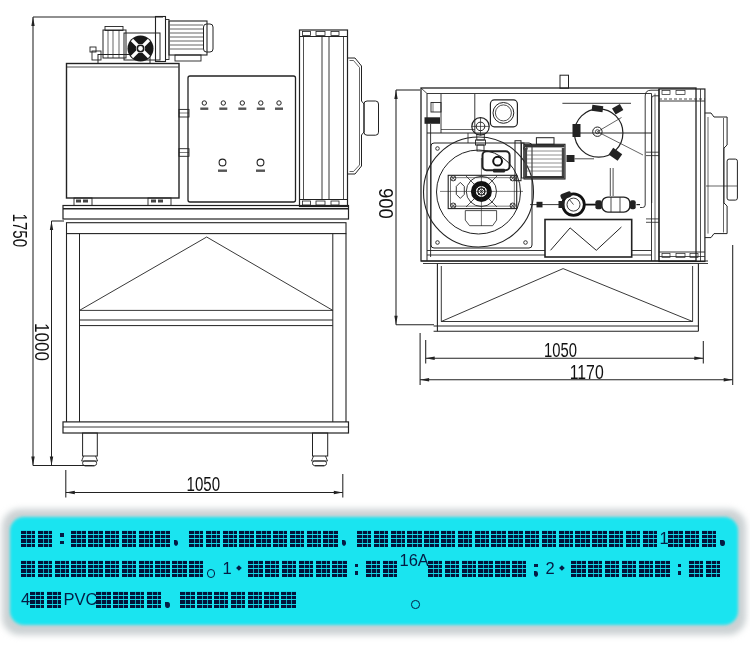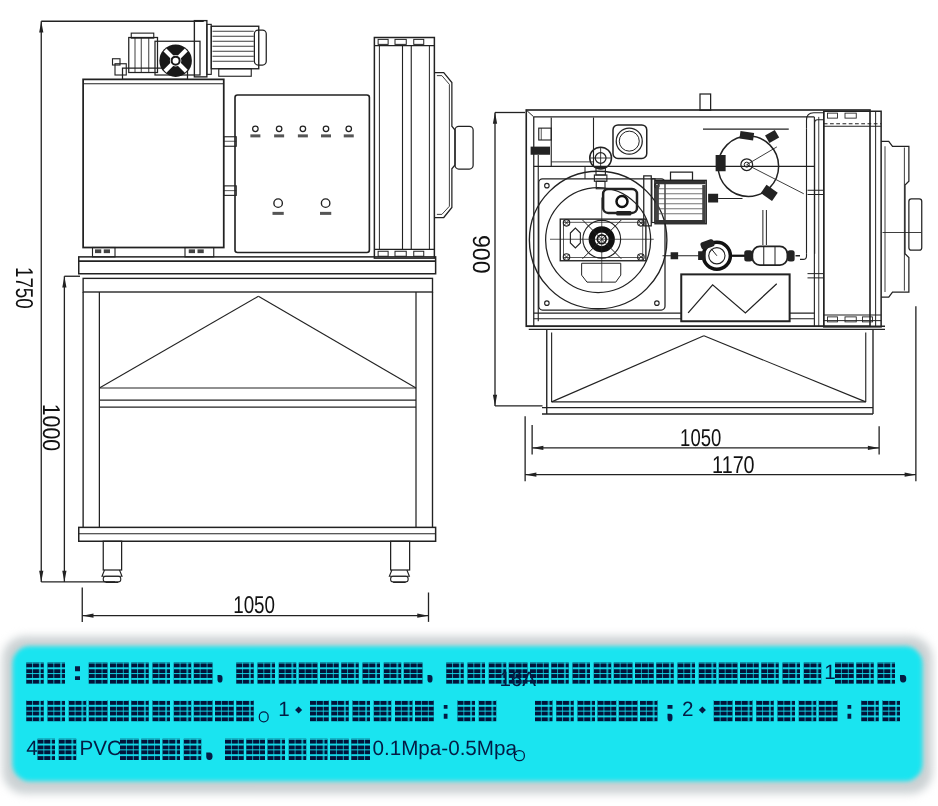--- a/index.html
+++ b/index.html
@@ -348,21 +348,21 @@
     <div class="cj" style="left:248.3px;top:560.0px"></div>
     <div class="cj" style="left:265.1px;top:560.0px"></div>
     <div class="cj" style="left:281.9px;top:560.0px"></div>
     <div class="cj" style="left:298.7px;top:560.0px"></div>
     <div class="cj" style="left:315.5px;top:560.0px"></div>
     <div class="cj" style="left:332.3px;top:560.0px"></div>
     <div class="pd" style="left:354.6px;top:563.5px"></div>
     <div class="pd" style="left:354.6px;top:571.0px"></div>
     <div class="cj" style="left:365.9px;top:560.0px"></div>
     <div class="cj" style="left:382.7px;top:560.0px"></div>
-    <div class="lt" style="left:399.5px;top:536px">16A</div>
+    <div class="lt" style="left:399.5px;top:552px">16A</div>
     <div class="cj" style="left:428.0px;top:560.0px"></div>
     <div class="cj" style="left:444.8px;top:560.0px"></div>
     <div class="cj" style="left:461.6px;top:560.0px"></div>
     <div class="cj" style="left:478.4px;top:560.0px"></div>
     <div class="cj" style="left:495.2px;top:560.0px"></div>
     <div class="cj" style="left:512.0px;top:560.0px"></div>
     <div class="pd" style="left:534.3px;top:563.5px"></div>
     <div class="pc" style="left:533.8px;top:570.5px"></div>
     <div class="lt" style="left:545.6px;top:560.0px">2</div>
     <div class="pd" style="left:559.5px;top:566.0px;transform:rotate(45deg)"></div>
@@ -385,14 +385,13 @@
     <div class="cj" style="left:130.0px;top:591.0px"></div>
     <div class="cj" style="left:146.8px;top:591.0px"></div>
     <div class="pc" style="left:165.1px;top:601.5px"></div>
     <div class="cj" style="left:180.4px;top:591.0px"></div>
     <div class="cj" style="left:197.2px;top:591.0px"></div>
     <div class="cj" style="left:214.0px;top:591.0px"></div>
     <div class="cj" style="left:230.8px;top:591.0px"></div>
     <div class="cj" style="left:247.6px;top:591.0px"></div>
     <div class="cj" style="left:264.4px;top:591.0px"></div>
     <div class="cj" style="left:281.2px;top:591.0px"></div>
-    <div class="lt" style="left:298.0px;top:591.0px">0.1Mpa-0.5Mpa</div>
     <div class="pp" style="left:411.0px;top:600.0px"></div>
 </div>
 </body></html>

